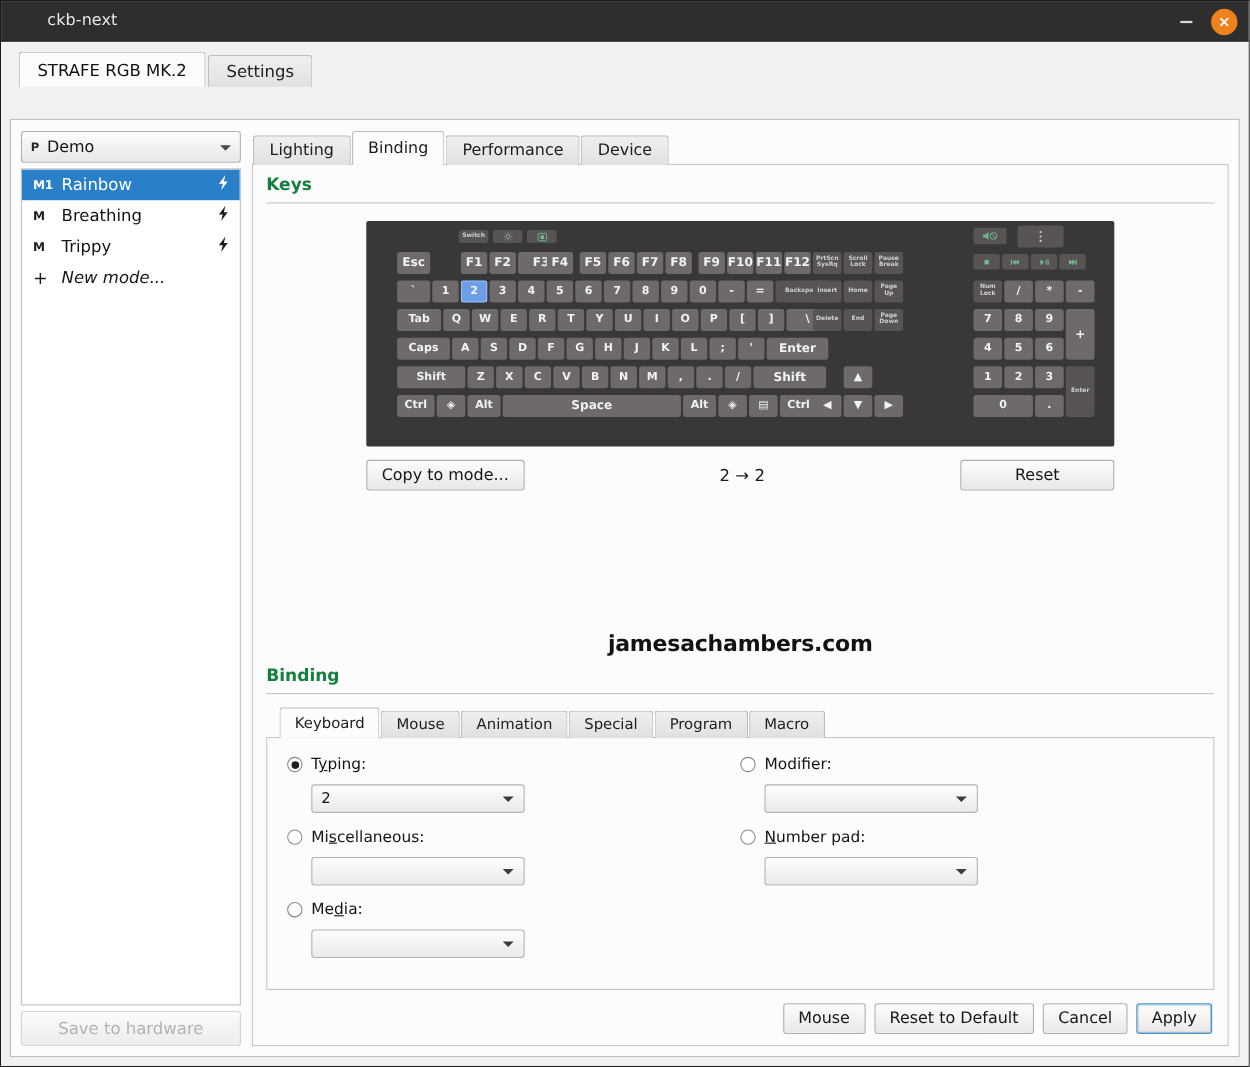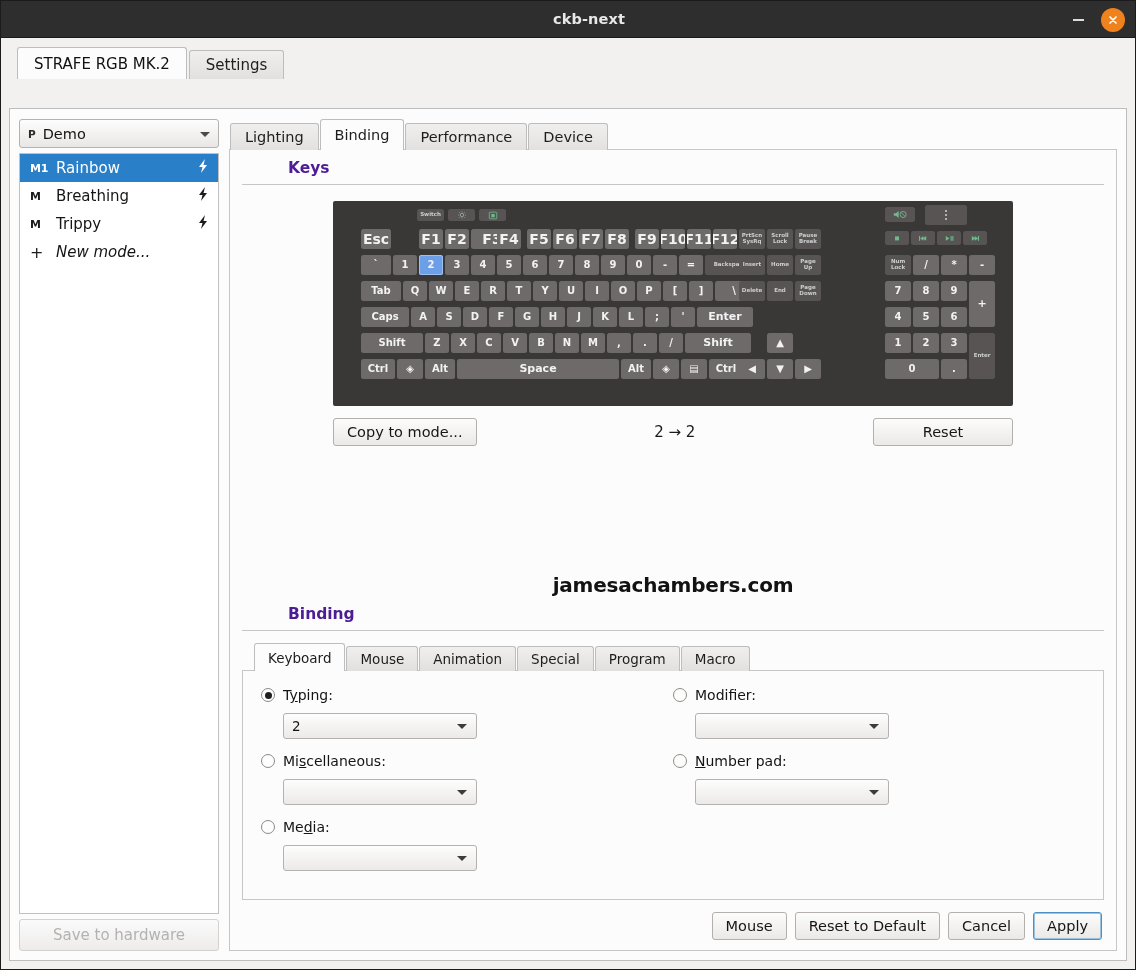--- a/index.html
+++ b/index.html
@@ -18,22 +18,22 @@
 
   
   .titlebar {
     height: 37px; flex: 0 0 37px;
     background: #2e2e2e;
     display: flex; align-items: center;
     position: relative;
     border-bottom: 1px solid #1a1a1a;
   }
   .titlebar-title {
-    flex: 1; text-align: center;
-    color: #e8e8e8; font-size: 14.5px; font-weight: bold;
+    flex: 1; 
+    color: #e8e8e8; font-size: 14.5px; font-weight: normal;
     letter-spacing: .1px;
     margin-left: 42px;
   }
   .win-controls { position: absolute; right: 10px; top: 0; height: 37px; display: flex; align-items: center; gap: 12px; }
   .btn-min {
     width: 22px; height: 22px; display: flex; align-items: center; justify-content: center;
     color: #dcdcdc; font-size: 15px; line-height: 1; cursor: pointer;
   }
   .btn-min i { display: block; width: 11px; height: 2px; background: #dcdcdc; }
   .btn-close {
@@ -136,21 +136,21 @@
     margin-right: 1px; cursor: pointer;
   }
   .subtab.active { background: #fcfcfc; height: 31px; }
   .subpanel {
     flex: 1; margin-top: -1px;
     background: #fcfcfc; border: 1px solid #c9c7c5;
     display: flex; flex-direction: column;
     padding: 9px 12px 10px 12px;
   }
 
-  .section-title { font-size: 15.5px; font-weight: bold; color: #4c1d95; margin-left: 46px; }
+  .section-title { font-size: 15.5px; font-weight: bold; color: #15803d; }
   .hr { height: 1px; background: #c8c6c4; margin-top: 7px; }
 
   
   .kb-wrap { display: flex; justify-content: center; margin-top: 16px; }
   .kb {
     position: relative;
     width: 680px; height: 205px;
     background: #3a3737;
     border-radius: 2px;
   }
@@ -159,21 +159,21 @@
     background: #6e6a6a;
     border-radius: 2.5px;
     color: #f2f2f2;
     display: flex; align-items: center; justify-content: center;
     font-size: 10px; font-weight: bold;
     line-height: 1.05; text-align: center;
     cursor: pointer;
     overflow: hidden;
   }
   .key.sel { background: #6c9fe8; box-shadow: inset 0 0 0 1px #9dc0f2; }
-  .key.fn { font-size: 14px; }
+  .key.fn { font-size: 11px; }
   .key.tiny { font-size: 5.5px; color: #cfcfcf; background: #585454; }
   .key.ind { background: #585454; }
   .key.big { font-size: 11px; }
   .glyph { font-size: 10px; }
 
   
   .kb-controls {
     display: flex; align-items: center; justify-content: space-between;
     width: 680px; margin: 12px auto 0 auto;
   }

